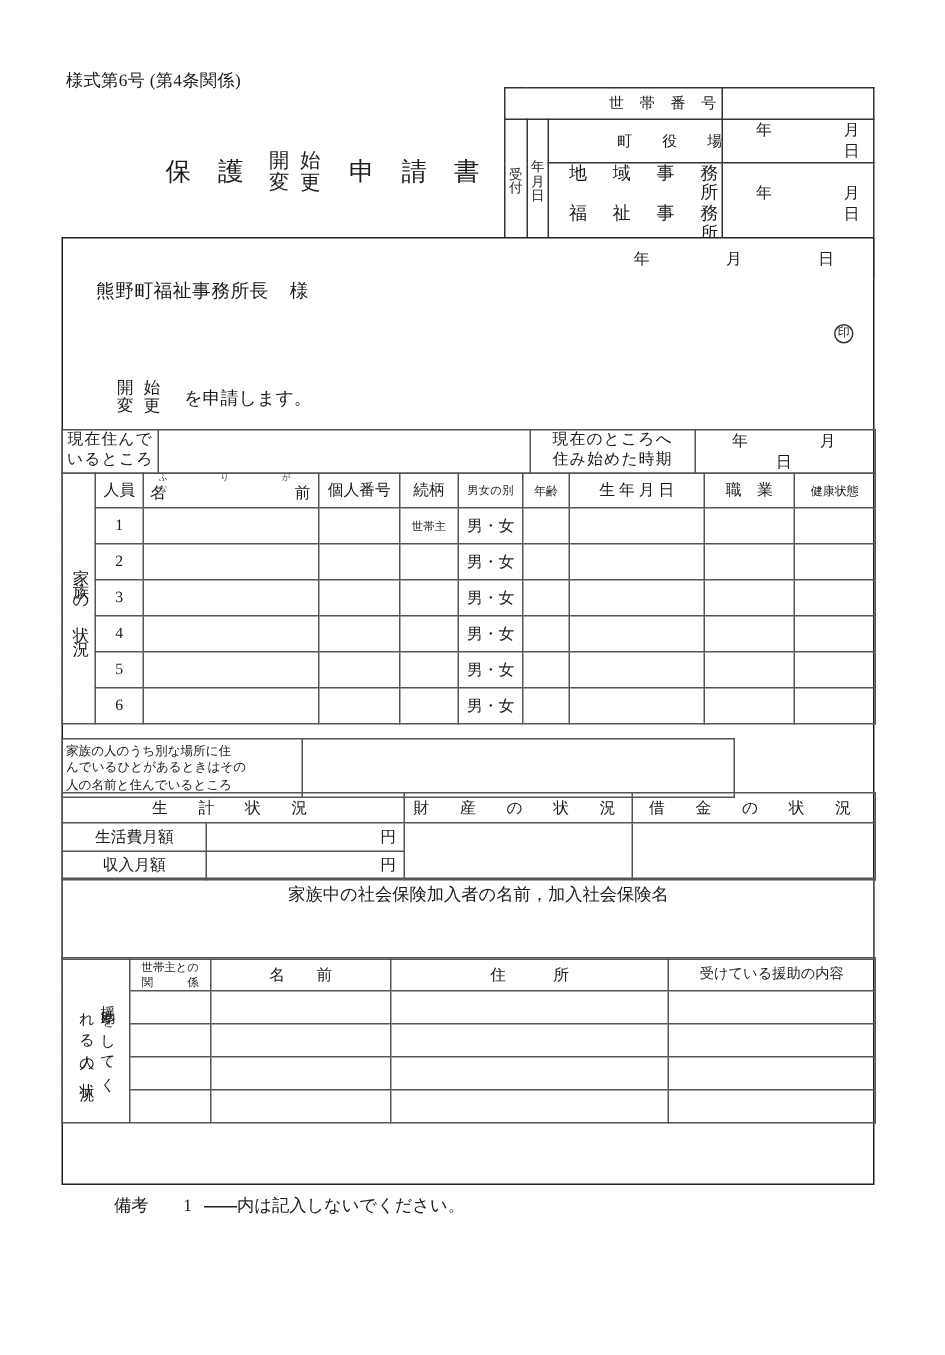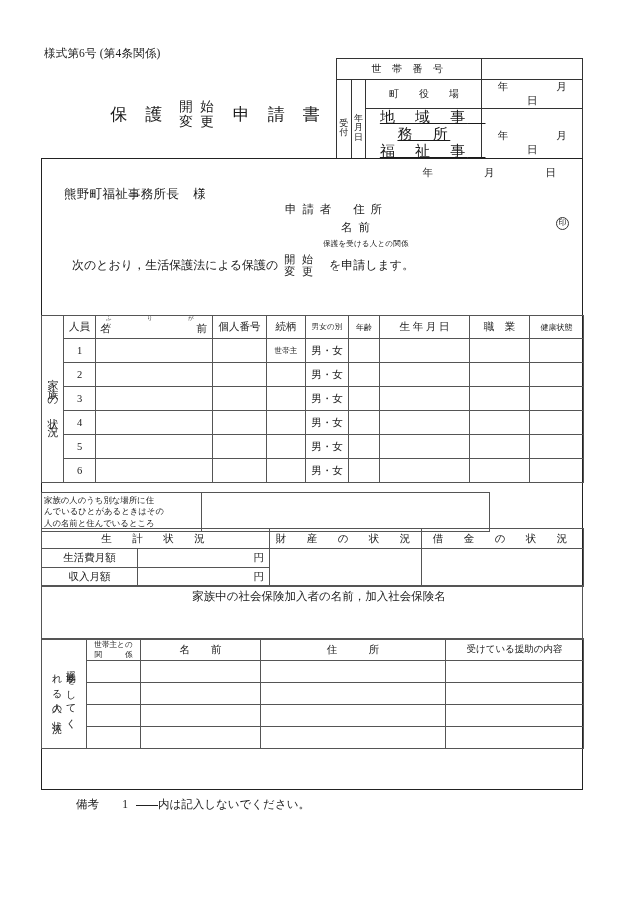--- a/index.html
+++ b/index.html
@@ -63,33 +63,33 @@
     left: 336px;
     top: 58px;
     width: 247px;
     border-collapse: collapse;
     font-size: 10px;
     background: #fff;
   }
   .receipt td {
     border: 1px solid #333;
     padding: 0;
-    text-align: center;
+    text-align: right;
     vertical-align: middle;
     height: 20px;
   }
   .sp-wide { letter-spacing: 4px; }
   .cell-date { letter-spacing: 9px; padding-left: 9px !important; font-size: 10.5px; }
   .vcol {
     width: 13px;
     font-size: 9px;
     line-height: 1.0;
   }
   .vstackA { display: flex; flex-direction: column; align-items: center; line-height: 1.05; }
-  .twoline { line-height: 1.12; font-size: 15px; letter-spacing: 2.6px; text-decoration: underline; }
+  .twoline { line-height: 1.12; font-size: 12px; letter-spacing: 2.6px; }
 
   
   .frame {
     position: absolute;
     left: 41px;
     top: 158px;
     width: 542px;
     height: 632px;
     border: 1.4px solid #222;
     box-sizing: border-box;
@@ -395,44 +395,57 @@
     </table>
 
   <div class="frame">
 
     <div class="hdr-date">年　　月　　日</div>
 
     <div class="addressee">
       <span>熊野町福祉事務所長</span><span class="sama">様</span>
     </div>
 
-    <div class="applicant">
-      <div class="row1">
-        <span>申 請 者</span>
-        <span style="margin-left:16px">住 所</span>
-      </div>
-      <div class="row2">
-        <span>名 前</span>
-      </div>
-      <span class="rel">保護を受ける人との関係</span>
-    </div>
 
     <div class="seal">
       <span class="seal-mark">印</span>
     </div>
 
     <div class="decl">
-      <span>次のとおり，生活保護法による保護の</span>
       <span class="stack2">
         <span>開 始</span>
         <span>変 更</span>
       </span>
       <span>を申請します。</span>
     </div>
 
+    <div class="sec-residence">
+      <table class="gt">
+        <colgroup>
+          <col style="width:64px">
+            <col style="width:248px">
+            <col style="width:110px">
+            <col style="width:120px">
+        </colgroup>
+        <tbody>
+            <tr>
+          <td class="lbl-2line">
+            <div>現在住んで</div>
+            <div>いるところ</div>
+          </td>
+          <td></td>
+          <td class="lbl-2line">
+            <div>現在のところへ</div>
+            <div>住み始めた時期</div>
+          </td>
+          <td style="letter-spacing:9px;padding-left:9px">年　　月　　日</td>
+        </tr>
+      </tbody>
+        </table>
+    </div>
 
     <div class="sec-family">
       <table class="gt">
         <colgroup>
           <col style="width:22px">
             <col style="width:32px">
             <col style="width:117px">
           <col style="width:54px">
             <col style="width:39px">
             <col style="width:43px">

